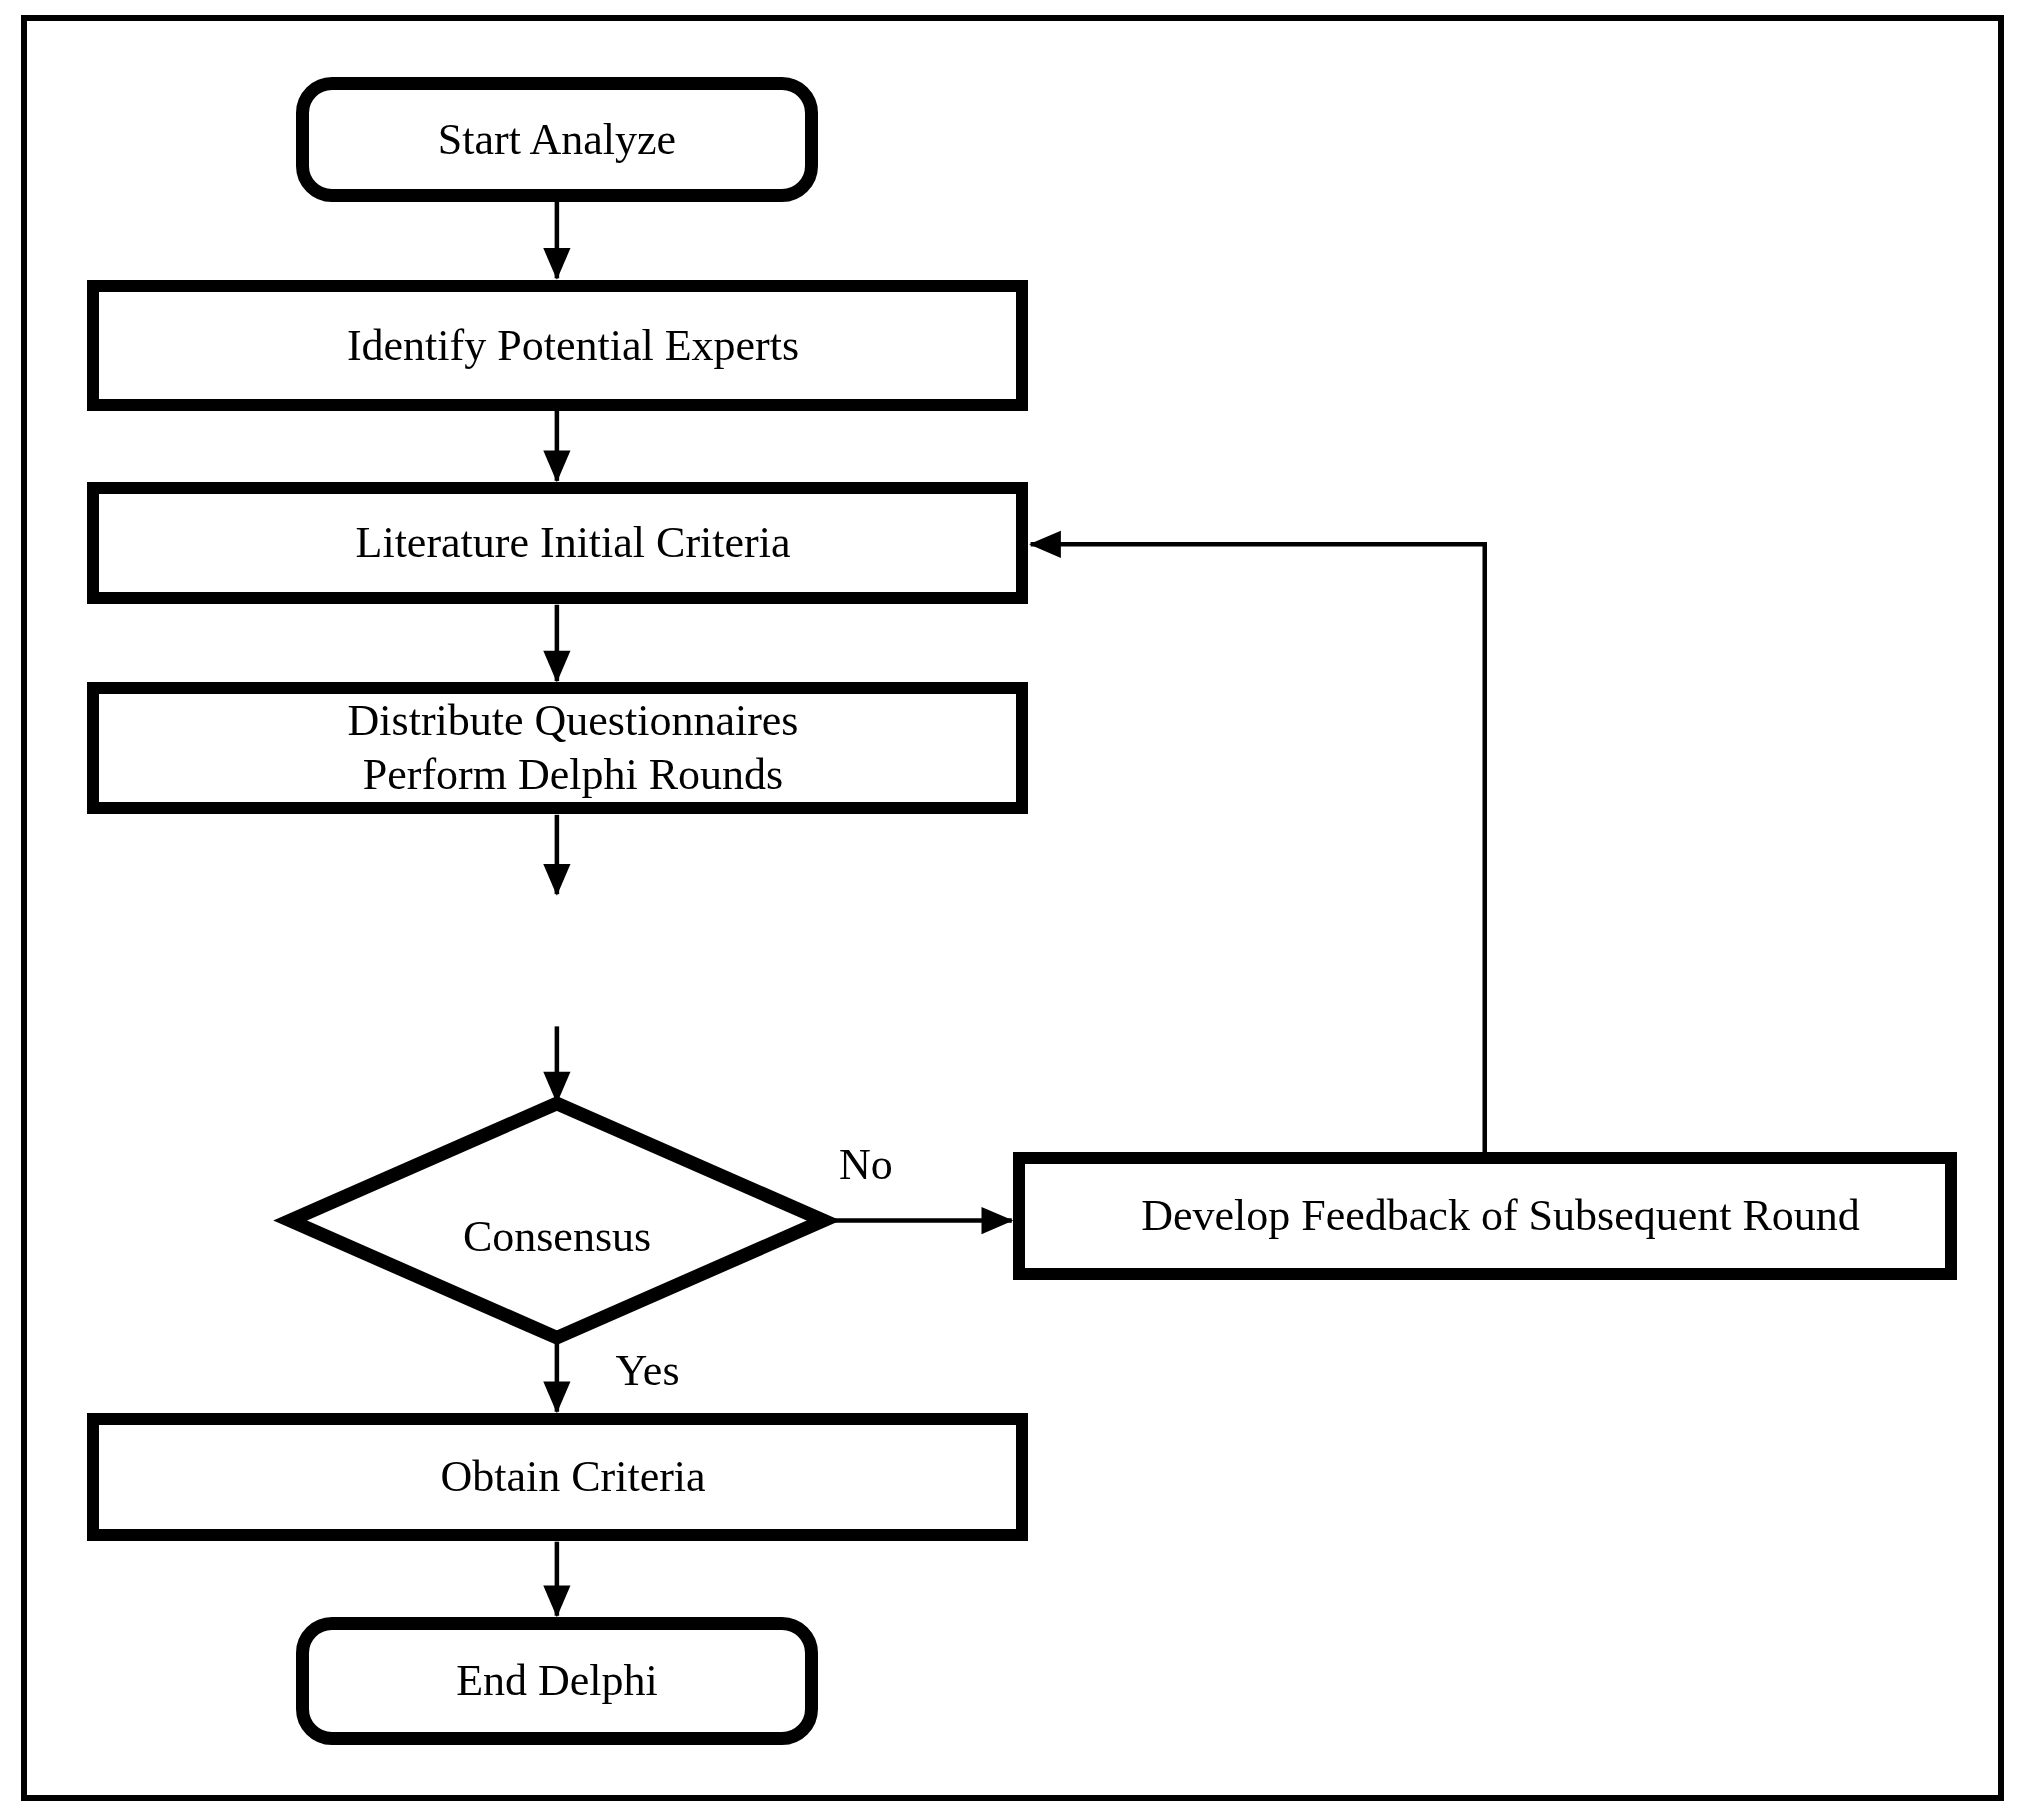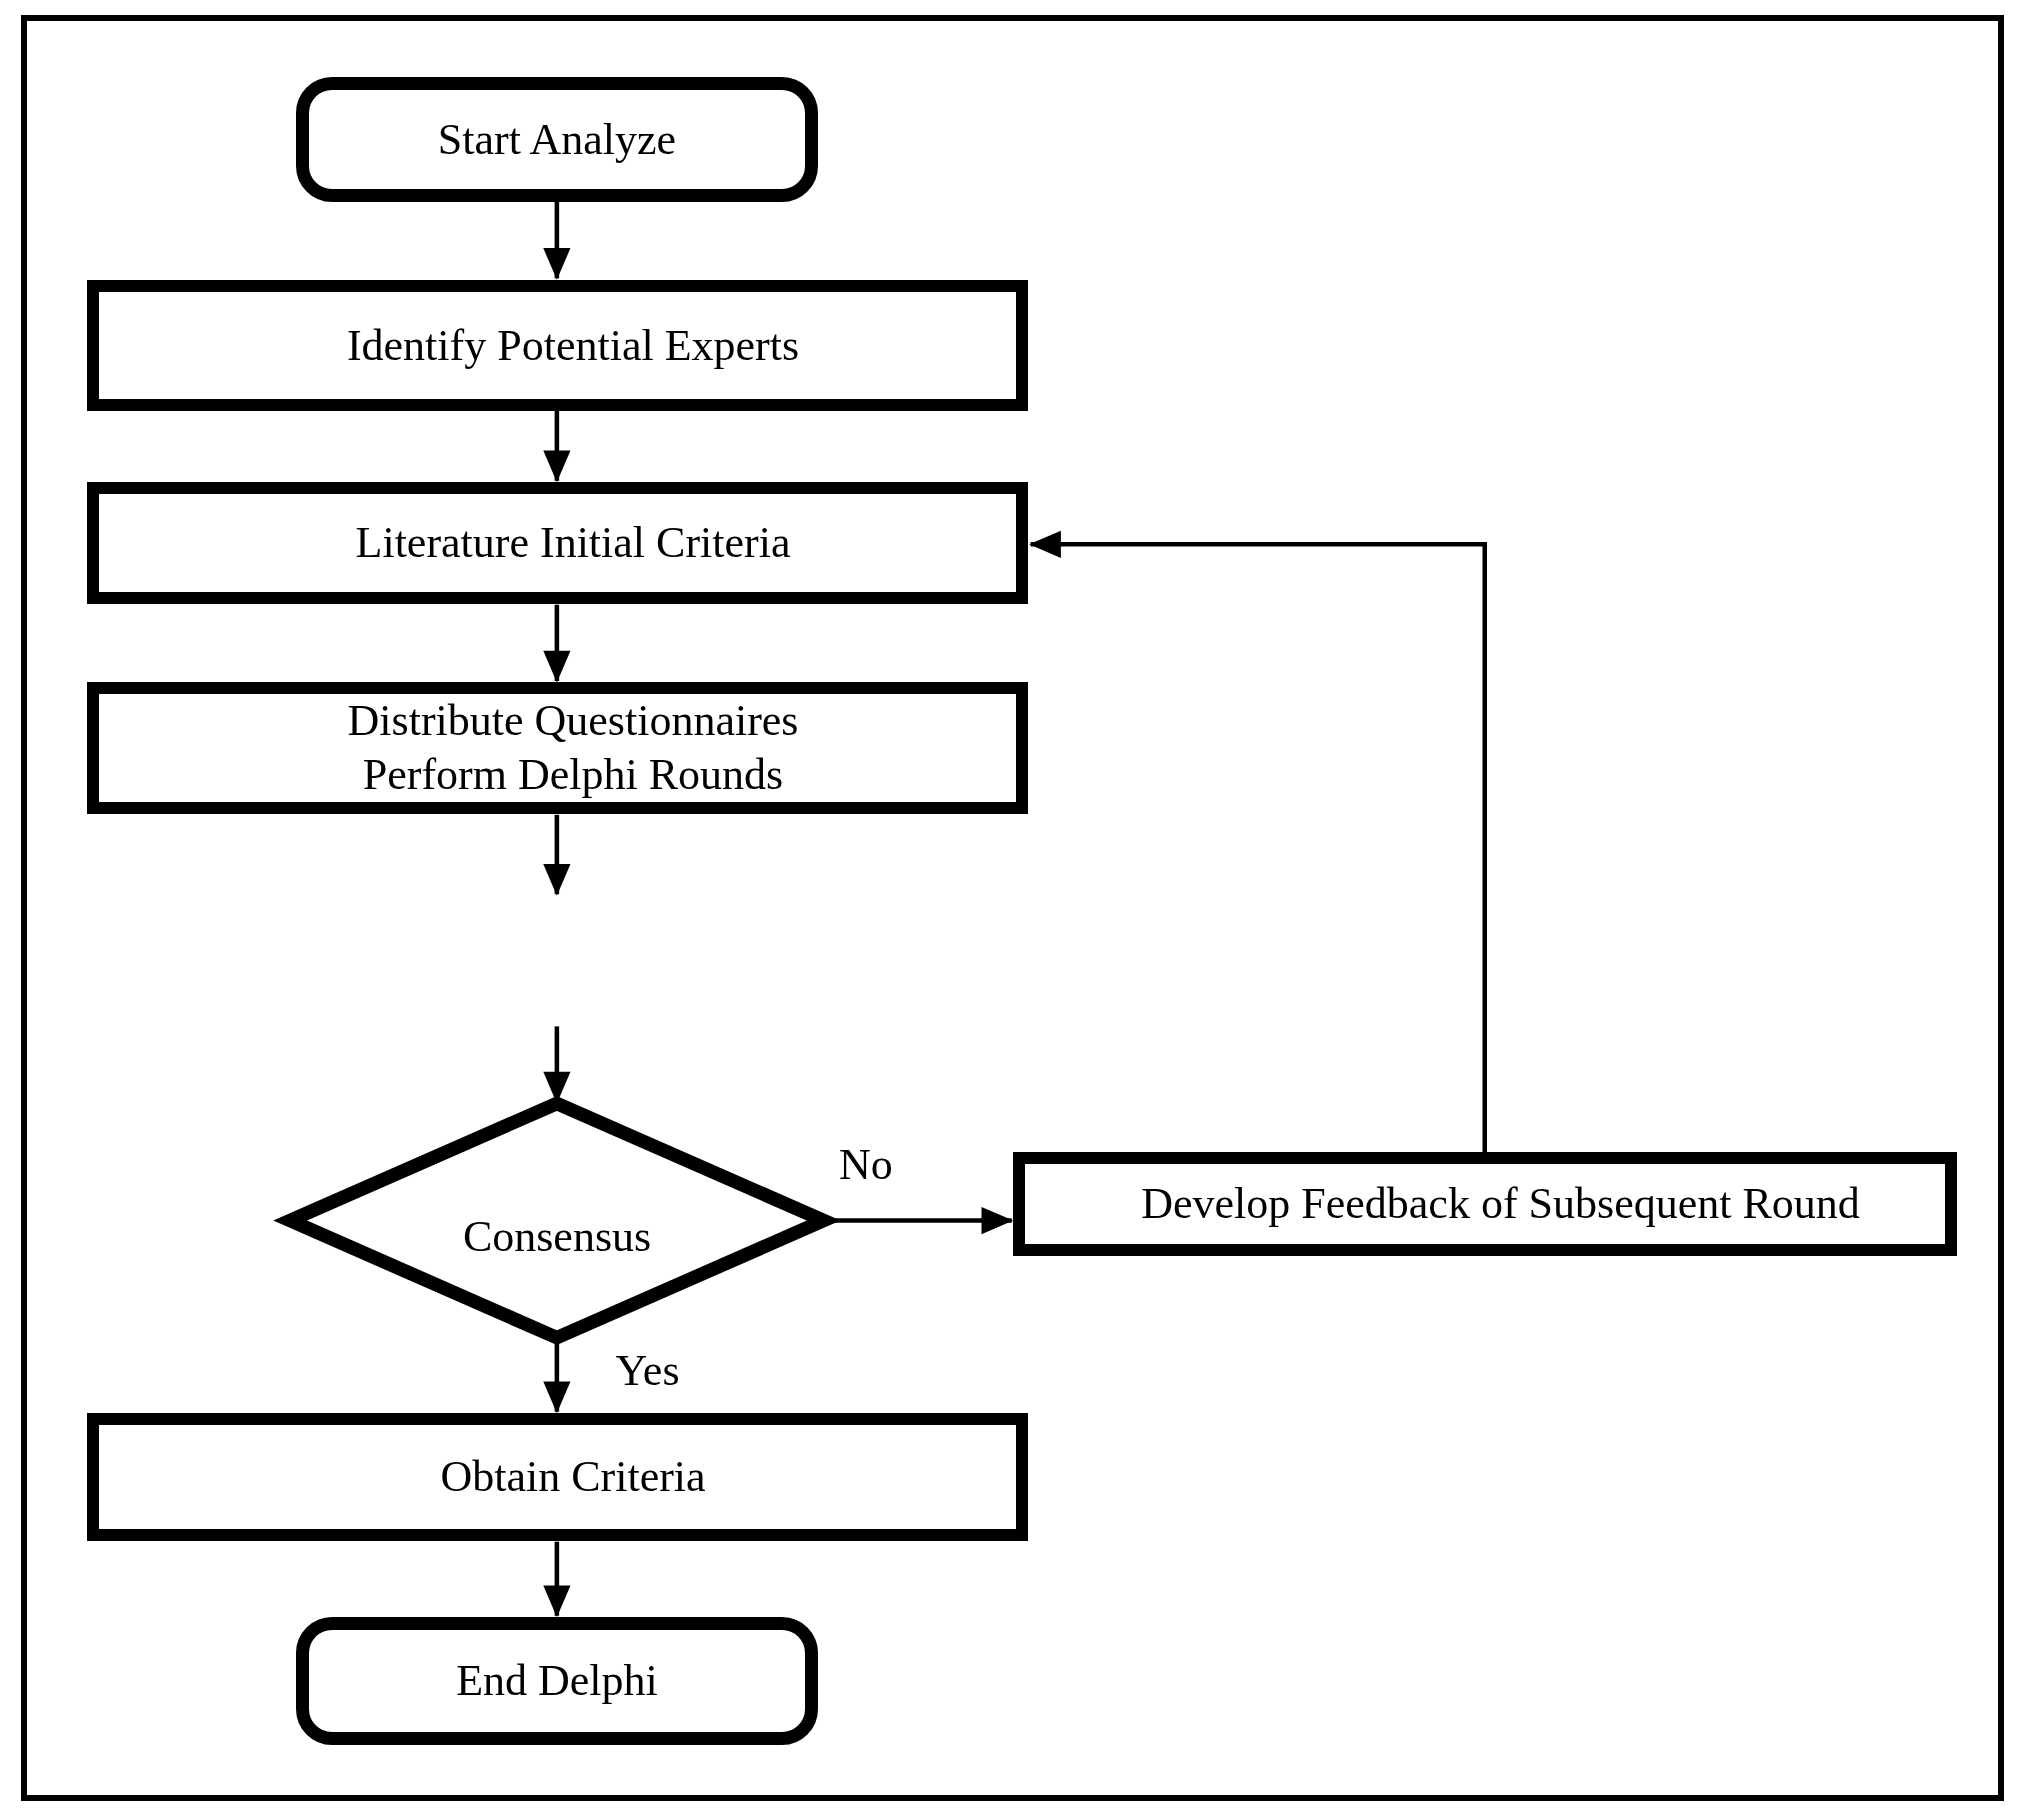--- a/index.html
+++ b/index.html
@@ -144,21 +144,21 @@
     <span>Perform Delphi Rounds</span>
   </div>
 
 
   <div class="diamond-label">Consensus</div>
 
   <div class="plain-label" style="left:839px; top:1141px; width:151px;">No</div>
 
   <div class="plain-label" style="left:572px; top:1347px; width:151px; text-align:center;">Yes</div>
 
-  <div class="node process" style="left:1013px; top:1152px; width:944px; height:104px;">
+  <div class="node process" style="left:1013px; top:1152px; width:944px; height:128px;">
     <span>Develop Feedback of Subsequent Round</span>
   </div>
 
   <div class="node process" style="left:87px; top:1413px; width:941px; height:128px;">
     <span>Obtain Criteria</span>
   </div>
 
   <div class="node terminator" style="left:296px; top:1617px; width:522px; height:128px;">
     <span>End Delphi</span>
   </div>

